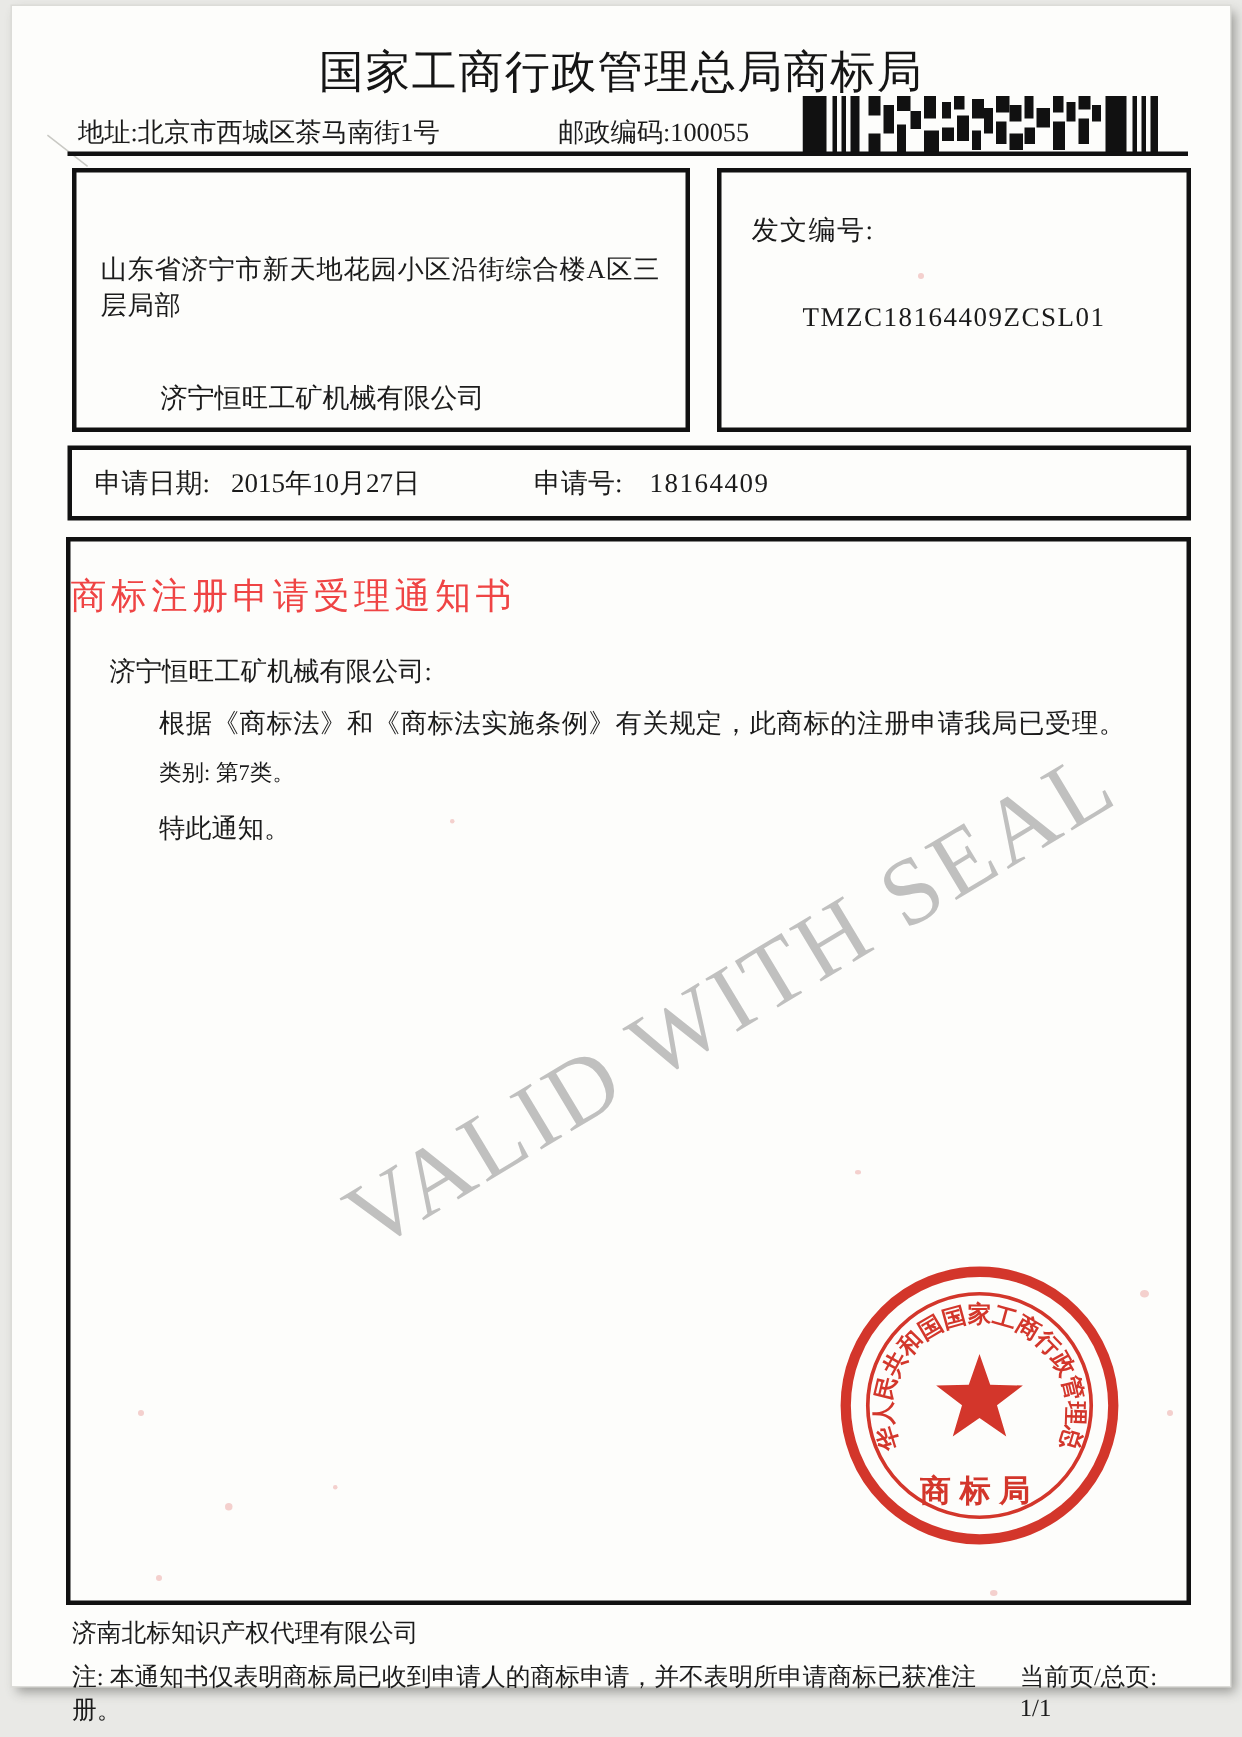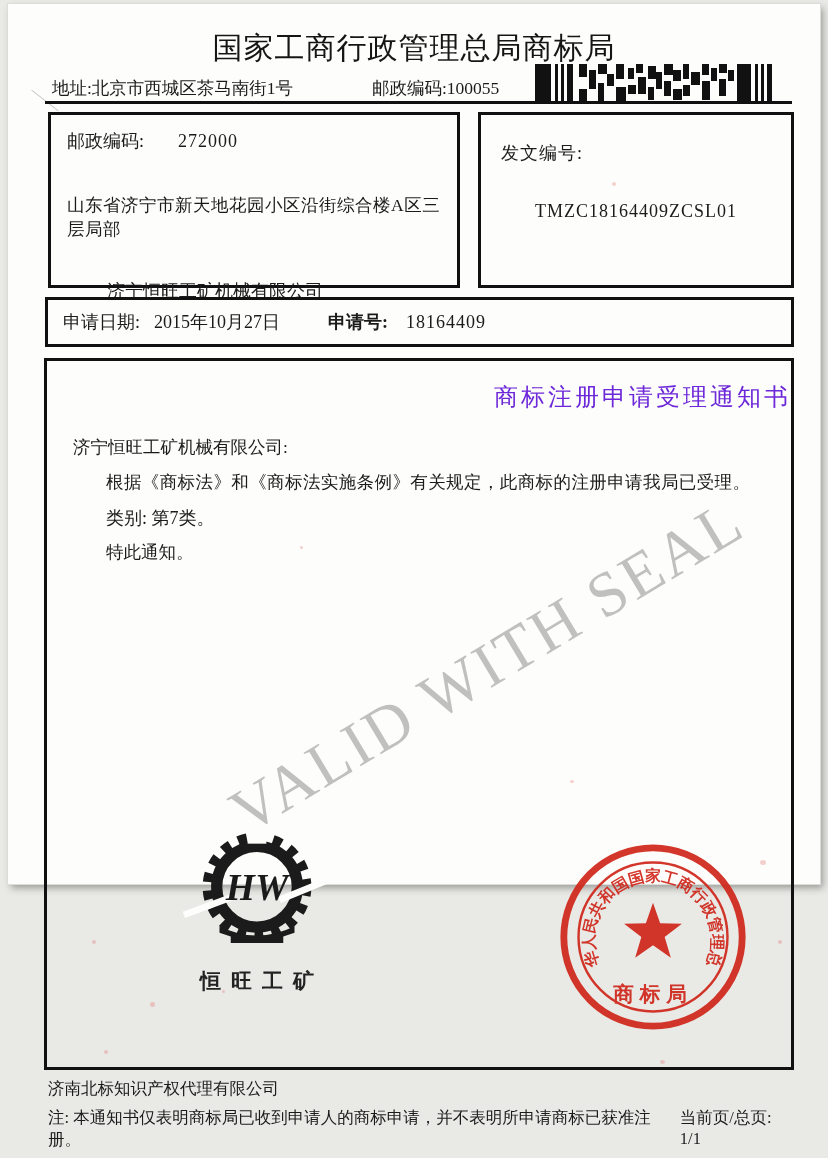--- a/index.html
+++ b/index.html
@@ -4,21 +4,21 @@
 <style>
   :root { --ink:#1b1b1b; --seal-color:#d0281c; --paper:#fdfdfb; }
   * { box-sizing:border-box; margin:0; padding:0; }
   body {
     width:828px; height:1158px; position:relative; overflow:hidden;
     background:#e9e9e6; font-family:"Liberation Serif","DejaVu Serif",serif;
     color:var(--ink);
   }
   .abs { position:absolute; }
   #paper {
-    position:absolute; left:8px; top:4px; width:812px; height:880px;
+    position:absolute; left:8px; top:4px; width:812px; height:1120px;
     background:var(--paper);
     box-shadow:0 0 0 1px #dcdcd8, 3px 4px 7px rgba(60,60,55,.45);
   }
   .crease { position:absolute; left:20px; top:96px; width:34px; height:1px;
     background:#c9c9c4; transform:rotate(38deg); }
   
   .hdr-title { left:0; right:0; top:24px; text-align:center; font-size:30px;
     letter-spacing:1px; color:#151515; }
   .hdr-line2 { top:72px; font-size:17.5px; }
   .rule { left:37px; top:97px; width:747px; height:3px; background:#111; }
@@ -30,28 +30,28 @@
   #main-box      { left:36px; top:354px; width:750px; height:712px; }
   .r-line1 { margin-top:2px; font-size:18px; }
   .r-line1 .val { margin-left:34px; letter-spacing:1px; }
   .r-line2 { margin-top:40px; font-size:17.5px; letter-spacing:.5px; }
   .r-line3 { margin-top:38px; font-size:18px;margin-left:40px; }
   .i-label { font-size:18px; letter-spacing:1px; }
   .i-value { margin-top:36px; text-align:center; font-size:18px; letter-spacing:1px; }
   .app-inner { display:flex; align-items:center; height:100%; font-size:18px; }
   .app-inner .lbl1 { margin-left:15px; }
   .app-inner .v1 { margin-left:14px; }
-  .app-inner .lbl2 { margin-left:48px;font-weight:bold; }
+  .app-inner .lbl2 { margin-left:76px; }
   .app-inner .v2 { margin-left:18px; letter-spacing:1px;text-align:center; }
   
-  .n-title { left:0; right:0; top:20px; text-align:right; font-size:24px;
-    letter-spacing:3px; color:#6d28d9; }
+  .n-title { left:0; right:0; top:20px; text-align:left; font-size:24px;
+    letter-spacing:3px; color:#ef4444; }
   .n-salutation { left:26px; top:74px; font-size:17.5px; }
   .n-body { left:59px; top:109px; font-size:17.5px; letter-spacing:.4px; }
-  .n-category { left:59px; top:145px; font-size:18px; }
+  .n-category { left:59px; top:145px; font-size:15px; }
   .n-closing { left:59px; top:179px; font-size:17.5px; }
   #watermark {
     left:150px; top:95px; width:580px; height:420px; z-index:5; pointer-events:none;
     display:flex; align-items:center; justify-content:center;
     transform:rotate(-31deg);
     font-size:63px; letter-spacing:3px; color:#8f8f8f; opacity:.55;
     font-family:"Liberation Serif","DejaVu Serif",serif; white-space:nowrap;
   }
   
   #logo { left:125px; top:462px; width:170px; text-align:center; }
@@ -115,23 +115,20 @@
       <rect x="202" y="0" width="14" height="38"></rect>
         <rect x="220" y="0" width="3" height="38"></rect>
       <rect x="226" y="0" width="3" height="38"></rect>
         <rect x="232" y="0" width="5" height="38"></rect>
     </g>
   </svg>
 
   <div class="abs rule"></div>
 
   <div class="abs box" id="recipient-box">
-    <div class="r-line1">
-      <span>邮政编码:</span><span class="val">272000</span>
-    </div>
     <div class="r-line2">山东省济宁市新天地花园小区沿街综合楼A区三层局部</div>
     <div class="r-line3">济宁恒旺工矿机械有限公司</div>
   </div>
 
   <div class="abs box" id="issue-box">
     <div class="i-label">发文编号:</div>
     <div class="i-value">TMZC18164409ZCSL01</div>
   </div>
 
   <div class="abs box" id="app-row">
@@ -145,32 +142,20 @@
 
   <div class="abs box" id="main-box">
     <div class="abs n-title">商标注册申请受理通知书</div>
     <div class="abs n-body">根据《商标法》和《商标法实施条例》有关规定，此商标的注册申请我局已受理。</div>
     <div class="abs n-salutation">济宁恒旺工矿机械有限公司:</div>
     <div class="abs n-category">类别: 第7类。</div>
     <div class="abs n-closing">特此通知。</div>
 
     <div class="abs" id="watermark">VALID WITH SEAL</div>
 
-    <div class="abs" id="logo">
-      <svg width="150" height="136" viewBox="0 0 160 145">
-        <circle cx="80" cy="68" r="52" fill="none" stroke="#1b1b1b" stroke-width="12" stroke-dasharray="9.5 9.2"></circle>
-        <circle cx="80" cy="68" r="43" fill="none" stroke="#1b1b1b" stroke-width="12"></circle>
-        <rect x="70" y="0" width="20" height="22" fill="#fdfdfb"></rect>
-        <path d="M2,98 L56,78" stroke="#fdfdfb" stroke-width="7"></path>
-        <path d="M104,82 L158,60" stroke="#fdfdfb" stroke-width="7"></path>
-        <path d="M40,110 Q80,130 120,110 L120,117 L108,121 L108,128 L52,128 L52,121 L40,117 Z" fill="#1b1b1b"></path>
-        <text x="80" y="82" text-anchor="middle" font-size="40" font-style="italic" font-weight="bold" font-family="'Liberation Serif','DejaVu Serif',serif" fill="#1b1b1b">HW</text>
-      </svg>
-      <div id="logo-caption">恒旺工矿</div>
-    </div>
 
     <svg class="abs" id="seal-svg" viewBox="0 0 200 200">
       <defs>
         <path id="sealArc" d="M 48.7 134.4 A 60 60 0 1 1 151.3 134.4" fill="none"></path>
       </defs>
       <circle cx="100" cy="100" r="91" fill="none" stroke="var(--seal-color)" stroke-width="7"></circle>
       <circle cx="100" cy="100" r="76" fill="none" stroke="var(--seal-color)" stroke-width="2.5"></circle>
       <polygon fill="var(--seal-color)" points="100,65 107.3,85.9 129.5,86.4 111.9,99.9 118.2,121.1 100,108.5 81.8,121.1 88.1,99.9 70.5,86.4 92.7,85.9"></polygon>
       <text font-size="16" font-weight="bold" fill="var(--seal-color)" font-family="'Liberation Serif','DejaVu Serif',serif">
         <textPath href="#sealArc" startOffset="50%" text-anchor="middle">中华人民共和国国家工商行政管理总局</textPath>

